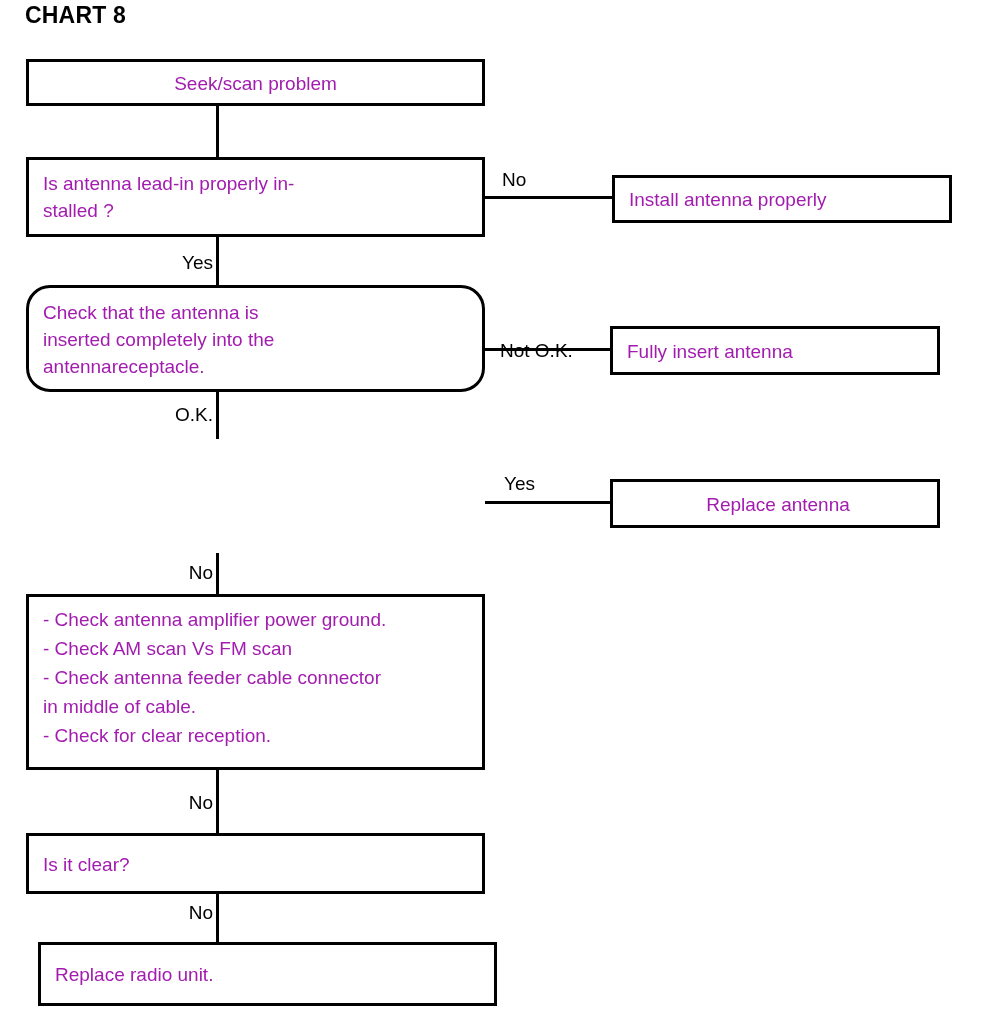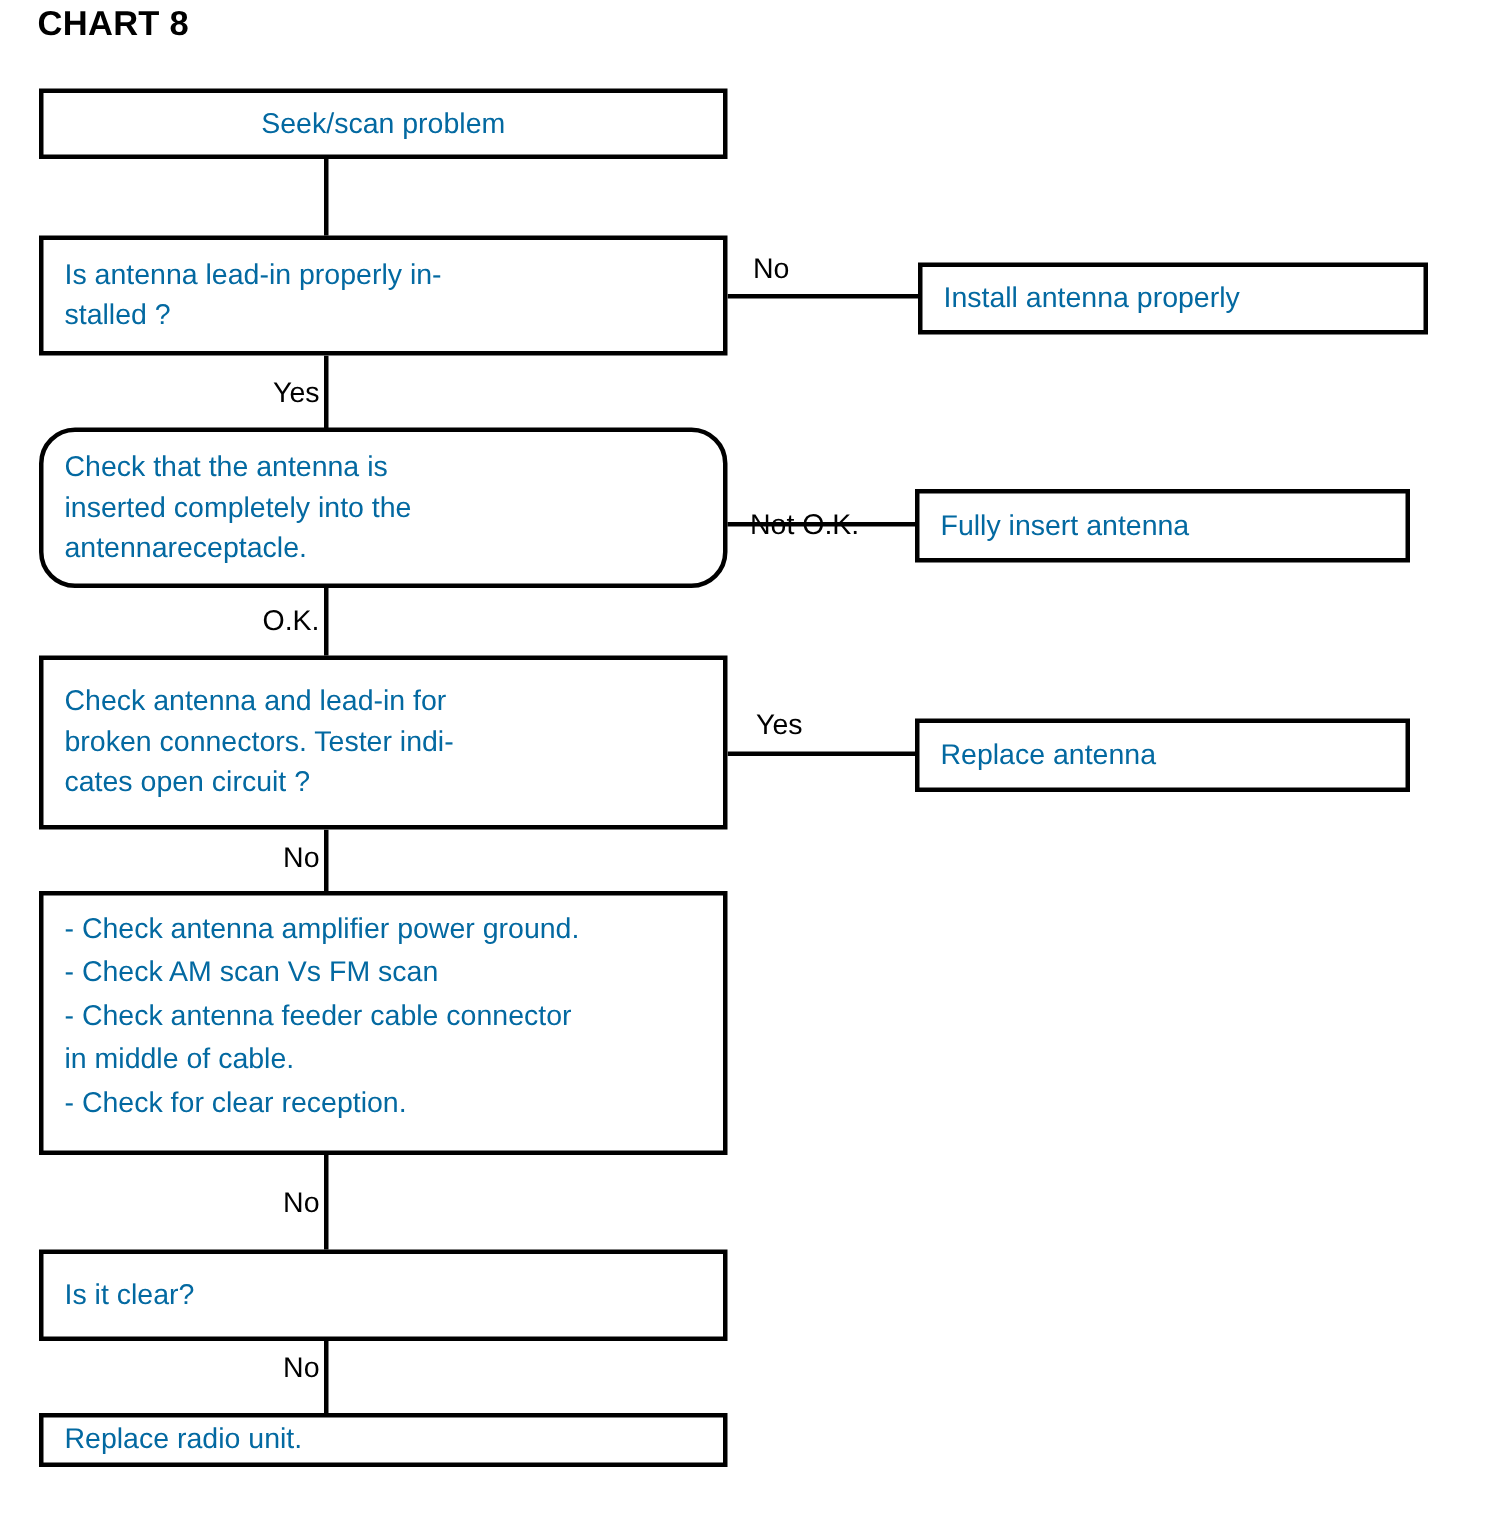--- a/index.html
+++ b/index.html
@@ -31,21 +31,21 @@
     background: #ffffff;
   }
   .box-text {
     position: absolute;
     left: 14px;
     right: 8px;
     top: 50%;
     transform: translateY(-50%);
     font-size: 19px;
     line-height: 27px;
-    color: #0369a1;
+    color: #a21caf;
     white-space: pre-line;
   }
   .box-text.center {
     left: 0;
     right: 0;
     text-align: center;
   }
   .box-text.list {
     top: 8px;
     transform: none;
@@ -108,47 +108,42 @@
     <div class="box-text">Is antenna lead-in properly in-
 stalled ?</div>
   </div>
 
   <div class="box" style="left:26px; top:285px; width:459px; height:107px;border-radius:24px;">
     <div class="box-text">Check that the antenna is
 inserted completely into the
 antennareceptacle.</div>
   </div>
 
-  <div class="box" style="left:26px; top:437px; width:459px; height:116px;">
-    <div class="box-text">Check antenna and lead-in for
-broken connectors. Tester indi-
-cates open circuit ?</div>
-  </div>
 
   <div class="box" style="left:26px; top:594px; width:459px; height:176px;">
     <div class="box-text list">- Check antenna amplifier power ground.
 - Check AM scan Vs FM scan
 - Check antenna feeder cable connector
    in middle of cable.
 - Check for clear reception.</div>
   </div>
 
   <div class="box" style="left:26px; top:833px; width:459px; height:61px;">
     <div class="box-text">Is it clear?</div>
   </div>
 
-  <div class="box" style="left:26px; top:942px; width:459px; height:36px;text-decoration:underline;">
+  <div class="box" style="left:38px; top:942px; width:459px; height:64px;text-decoration:underline;">
     <div class="box-text">Replace radio unit.</div>
   </div>
 
   <div class="box" style="left:612px; top:175px; width:340px; height:48px;text-decoration:underline;">
     <div class="box-text">Install antenna properly</div>
   </div>
 
   <div class="box" style="left:610px; top:326px; width:330px; height:49px;">
     <div class="box-text">Fully insert antenna</div>
   </div>
 
-  <div class="box" style="left:610px; top:479px; width:330px; height:49px;">
+  <div class="box" style="left:610px; top:479px; width:330px; height:49px;text-align:center;">
     <div class="box-text">Replace antenna</div>
   </div>
 
 </div>
 
 </body></html>

